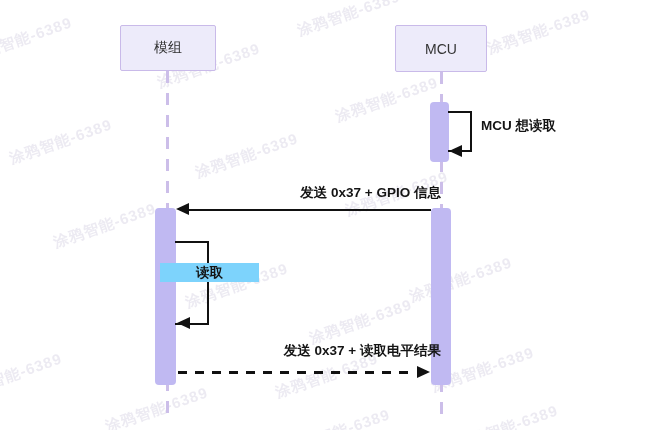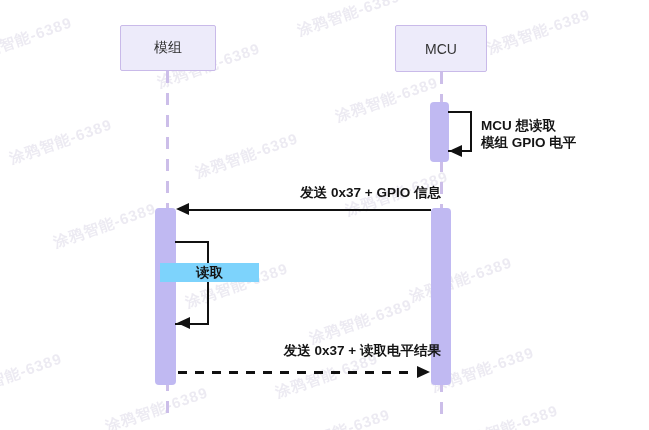--- a/index.html
+++ b/index.html
@@ -100,21 +100,20 @@
     <span>模组</span>
   </div>
   <div class="actor" style="left:395px;top:25px;width:92px;height:47px;">
     <span>MCU</span>
   </div>
 
   <div class="loop" style="left:448px;top:111px;width:24px;height:41px;"></div>
   <div class="arrow-left" style="left:449px;top:144.5px;"></div>
   <div class="self-label" style="left:481px;top:117px;">
     <div>MCU 想读取</div>
-    <div>模组 GPIO 电平</div>
   </div>
 
   <div class="msg-label" style="left:168px;top:184px;width:273px;">发送 0x37 + GPIO 信息</div>
   <div class="msg-line" style="left:188px;top:208.5px;width:243px;"></div>
   <div class="arrow-left" style="left:176px;top:203px;"></div>
 
   <div class="loop" style="left:175px;top:241px;width:34px;height:84px;"></div>
   <div class="arrow-left" style="left:177px;top:316.5px;"></div>
   <div class="self-label-center" style="left:160px;top:263px;width:95px;">
     <div>读取</div>

